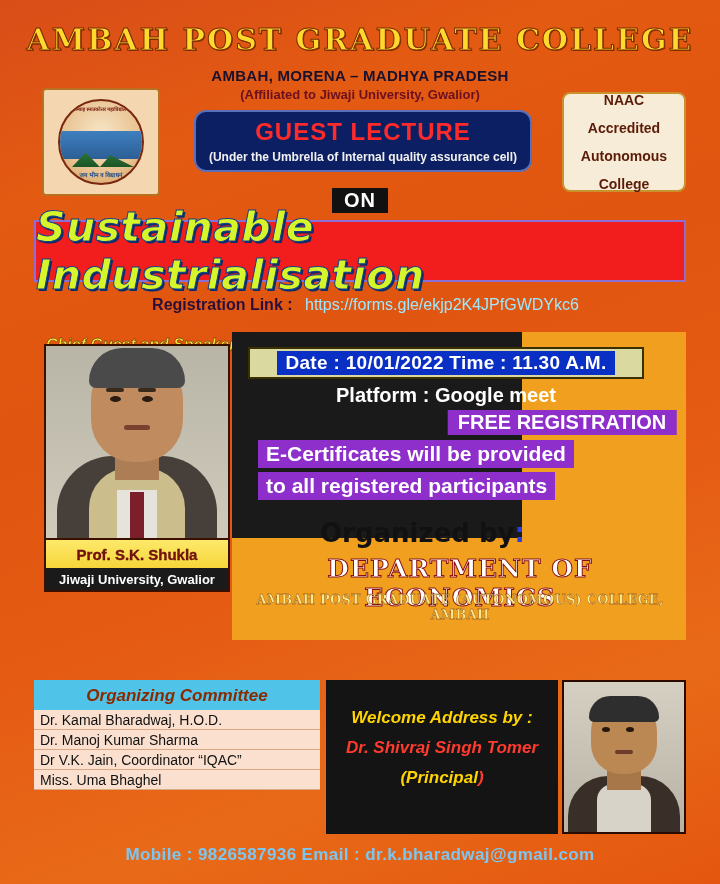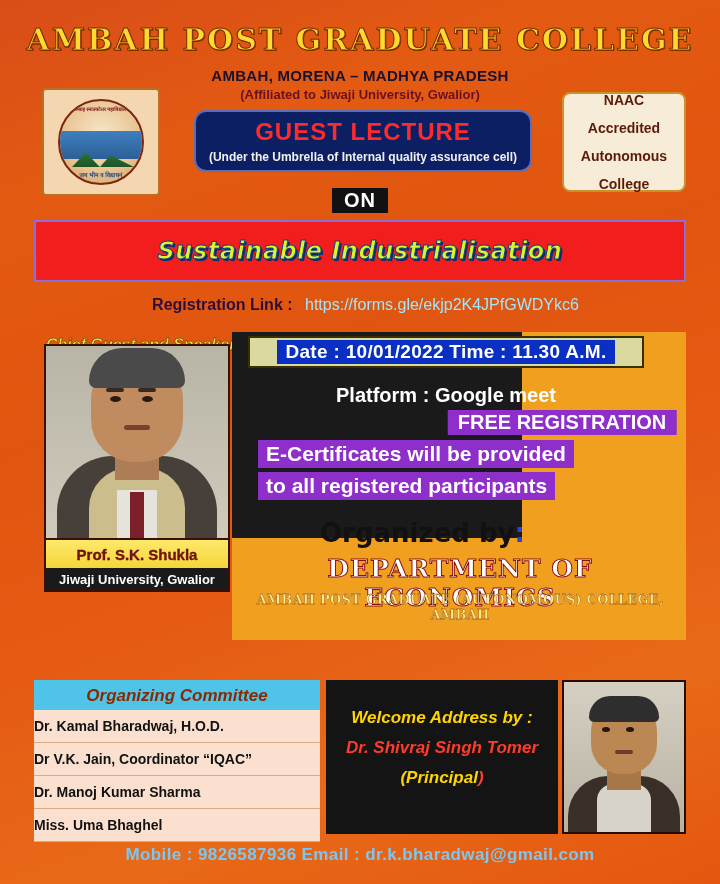--- a/index.html
+++ b/index.html
@@ -161,21 +161,21 @@
     background: #f21d1d;
     border: 2px solid #8b6fd4;
     display: flex;
     align-items: center;
     justify-content: center;
   }
   .topic-text {
     font-family: "DejaVu Sans", sans-serif;
     font-weight: bold;
     font-style: italic;
-    font-size: 24px;
+    font-size: 41px;
     color: #d6f52a;
     -webkit-text-stroke: 1px #143d8a;
     text-shadow: 2px 2px 0 #0b2d6b;
     letter-spacing: .5px;
   }
 
   
   .reg-row {
     position: absolute;
     top: 296px; left: 0; right: 0;
@@ -280,21 +280,21 @@
     background: #f0a01e;
   }
   .detail-black {
     position: absolute;
     left: 232px; top: 332px;
     width: 290px; height: 206px;
     background: #1a1a1a;
   }
   .date-bar {
     position: absolute;
-    left: 248px; top: 336px;
+    left: 248px; top: 347px;
     width: 396px; height: 32px;
     background: #d9d9a0;
     border: 2px solid #3a2f00;
     display: flex; align-items: center; justify-content: center;
   }
   .date-text {
     background: #0a2fc4;
     color: #ffffff;
     font-weight: bold;
     font-size: 19px;
@@ -361,27 +361,27 @@
     width: 286px; height: 32px;
     background: #4fc3e8;
     display: flex; align-items: center; justify-content: center;
     font-weight: bold; font-size: 17px; color: #8a2a00;
     font-style: italic;
   }
   .committee-list {
     position: absolute; left: 34px; top: 710px; width: 286px;
   }
   .committee-item {
-    height: 33px;
+    height: 20px;
     background: #fbe0cf;
     border-bottom: 1px solid #d9a988;
     display: flex; align-items: center;
-    padding-left: 0;
+    padding-left: 6px;
     font-size: 14px;
-    font-weight: bold;
+    font-weight: normal;
     color: #111;
   }
 
   .welcome-box {
     position: absolute; left: 326px; top: 680px;
     width: 232px; height: 154px;
     background: #141414;
     padding-top: 28px;
     text-align: center;
   }
@@ -515,22 +515,22 @@
 
   <div class="organized-by">
     <span>Organized by</span><span class="colon">:</span>
   </div>
   <div class="dept-text">DEPARTMENT OF ECONOMICS</div>
   <div class="dept-sub">AMBAH POST GRADUATE (AUTONOMOUS) COLLEGE, AMBAH</div>
 
   <div class="committee-head">Organizing Committee</div>
   <div class="committee-list">
     <div class="committee-item">Dr. Kamal Bharadwaj, H.O.D.</div>
+    <div class="committee-item">Dr. Manoj Kumar Sharma</div>
     <div class="committee-item">Dr V.K. Jain, Coordinator “IQAC”</div>
-    <div class="committee-item">Dr. Manoj Kumar Sharma</div>
     <div class="committee-item">Miss. Uma Bhaghel</div>
   </div>
 
   <div class="welcome-box">
     <div class="welcome-l1">Welcome Address  by :</div>
     <div class="welcome-l2">Dr. Shivraj Singh Tomer</div>
     <div class="welcome-l3"><span>(Principal</span><span class="paren">)</span></div>
   </div>
 
   <div class="principal-photo">

